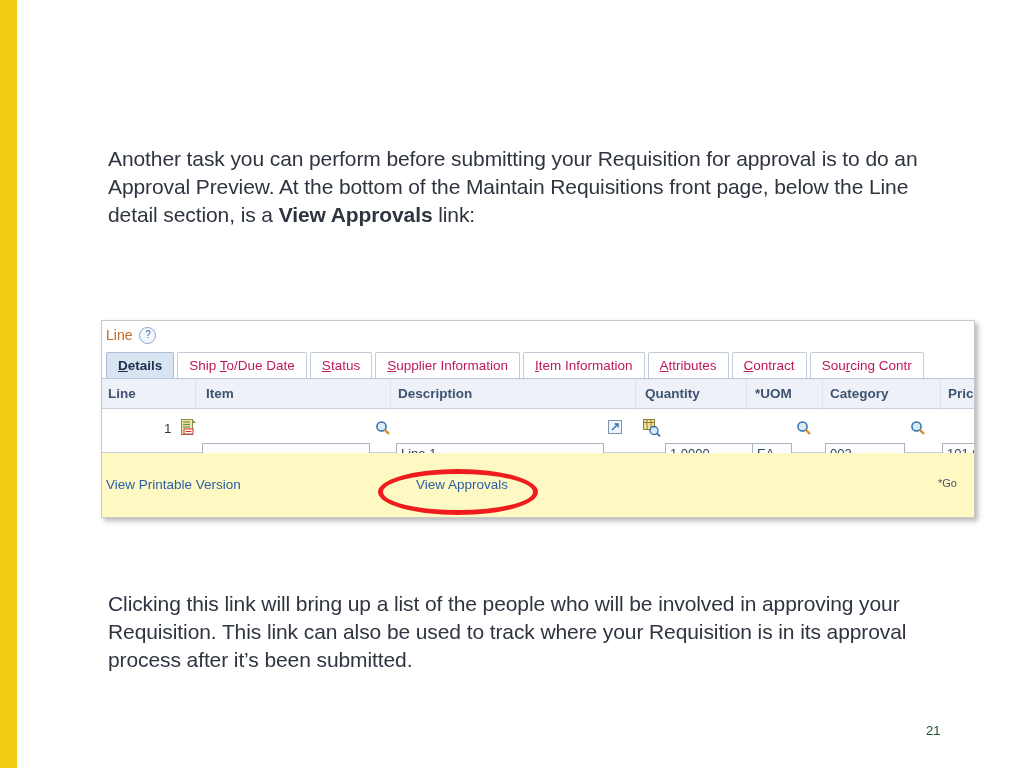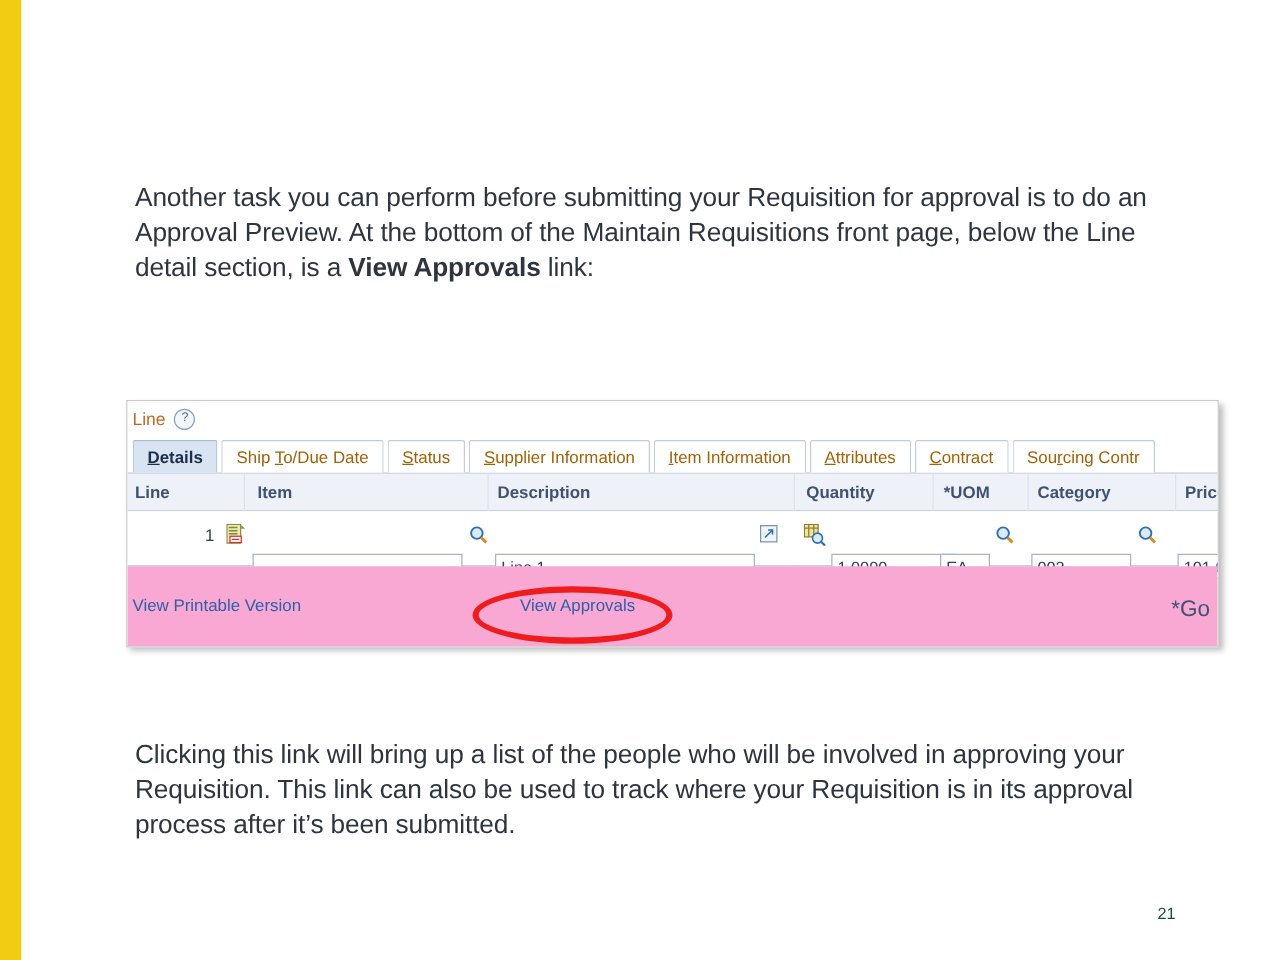--- a/index.html
+++ b/index.html
@@ -124,21 +124,21 @@
     box-sizing: border-box;
     border-bottom: 1px solid #b9c6d8;
     background: #ffffff;
   }
   .tab {
     height: 25px;
     line-height: 25px;
     padding: 0 11px;
     margin-right: 3px;
     font-size: 13.5px;
-    color: #a16207;
+    color: #be185d;
     background: #ffffff;
     border: 1px solid #c2cdd9;
     border-bottom: none;
     border-radius: 2px 2px 0 0;
     white-space: nowrap;
     font-family: "Liberation Sans", sans-serif;
   }
   .tab.active {
     background: #d9e4f2;
     color: #1b2e4b;
@@ -208,35 +208,35 @@
     margin-top: 24px;
   }
 
   
   #footrow {
     position: absolute;
     left: 0;
     top: 132px;
     width: 100%;
     height: 64px;
-    background: #f9a8d4;
+    background: #fef9c3;
   }
   .flink {
     position: absolute;
     top: 24px;
     font-size: 13.5px;
     color: #2c5fa8;
     white-space: nowrap;
     font-family: "Liberation Sans", sans-serif;
   }
   #go-label {
     position: absolute;
-    right: 6px;
+    right: 17px;
     top: 24px;
-    font-size: 18px;
+    font-size: 11px;
     color: #3f5272;
     font-family: "Liberation Sans", sans-serif;
   }
 
   
   #annot-ellipse {
     position: absolute;
     left: 378px;
     top: 469px;
     width: 160px;

